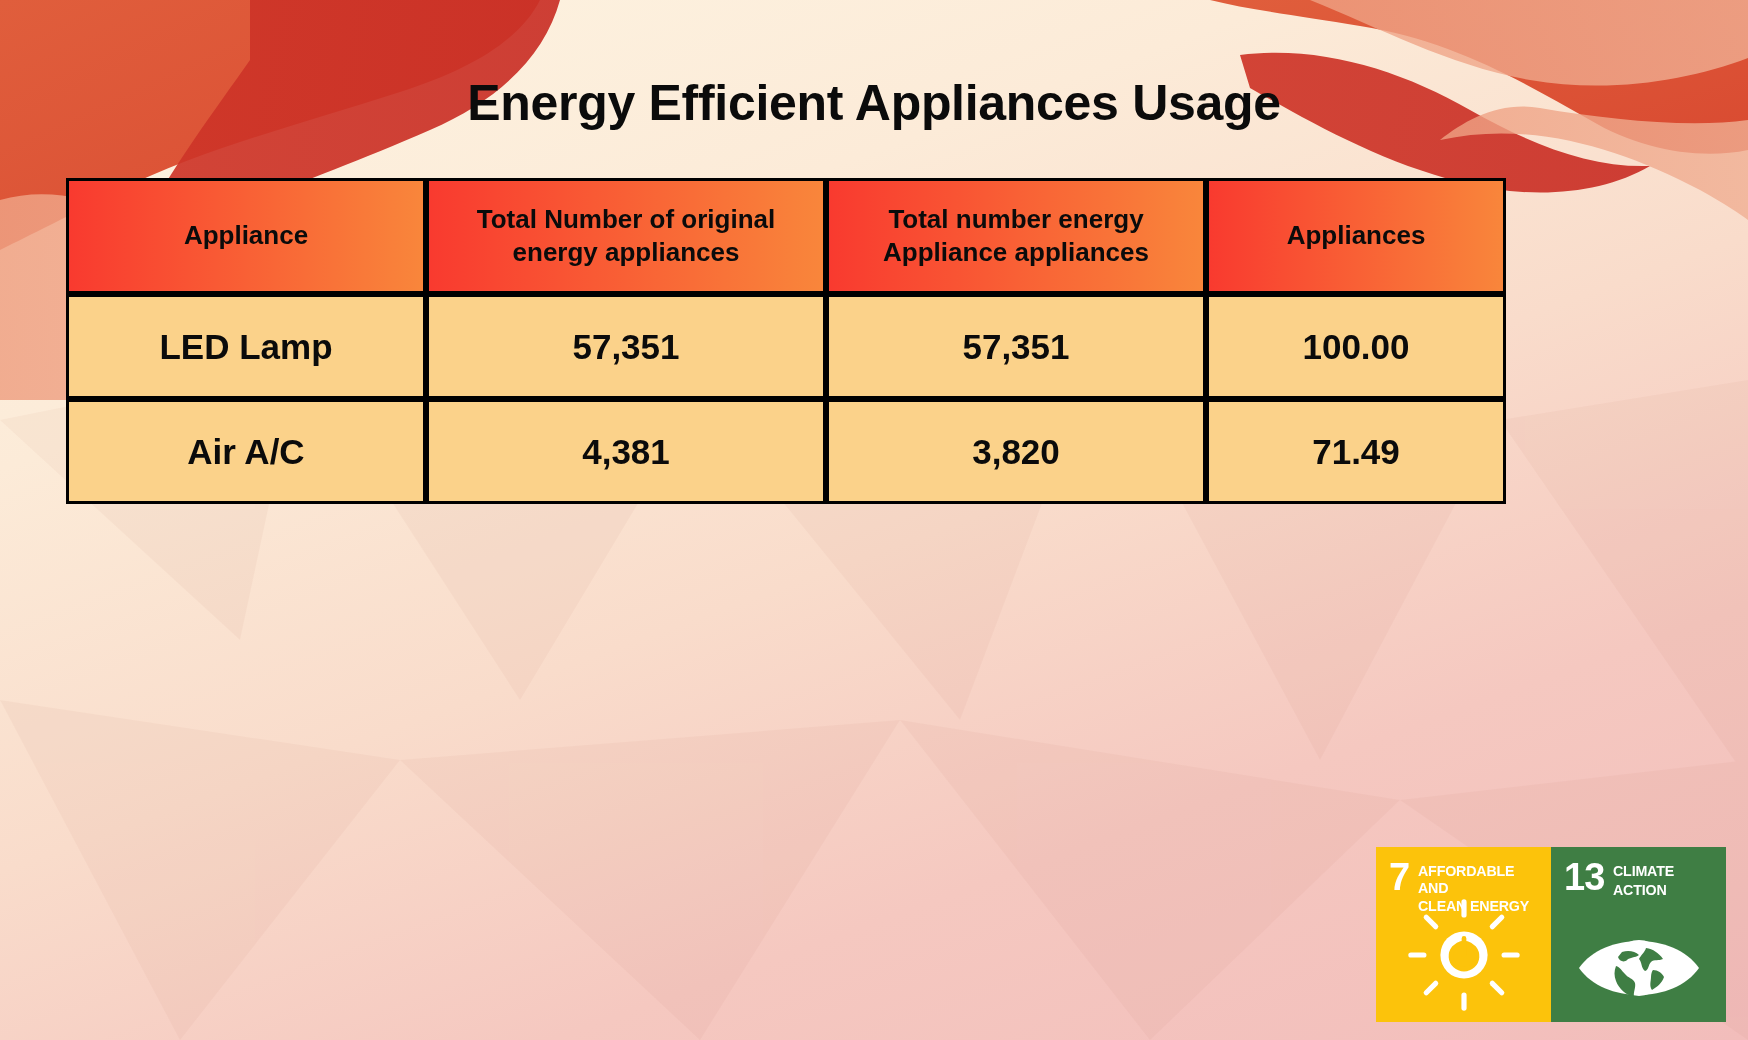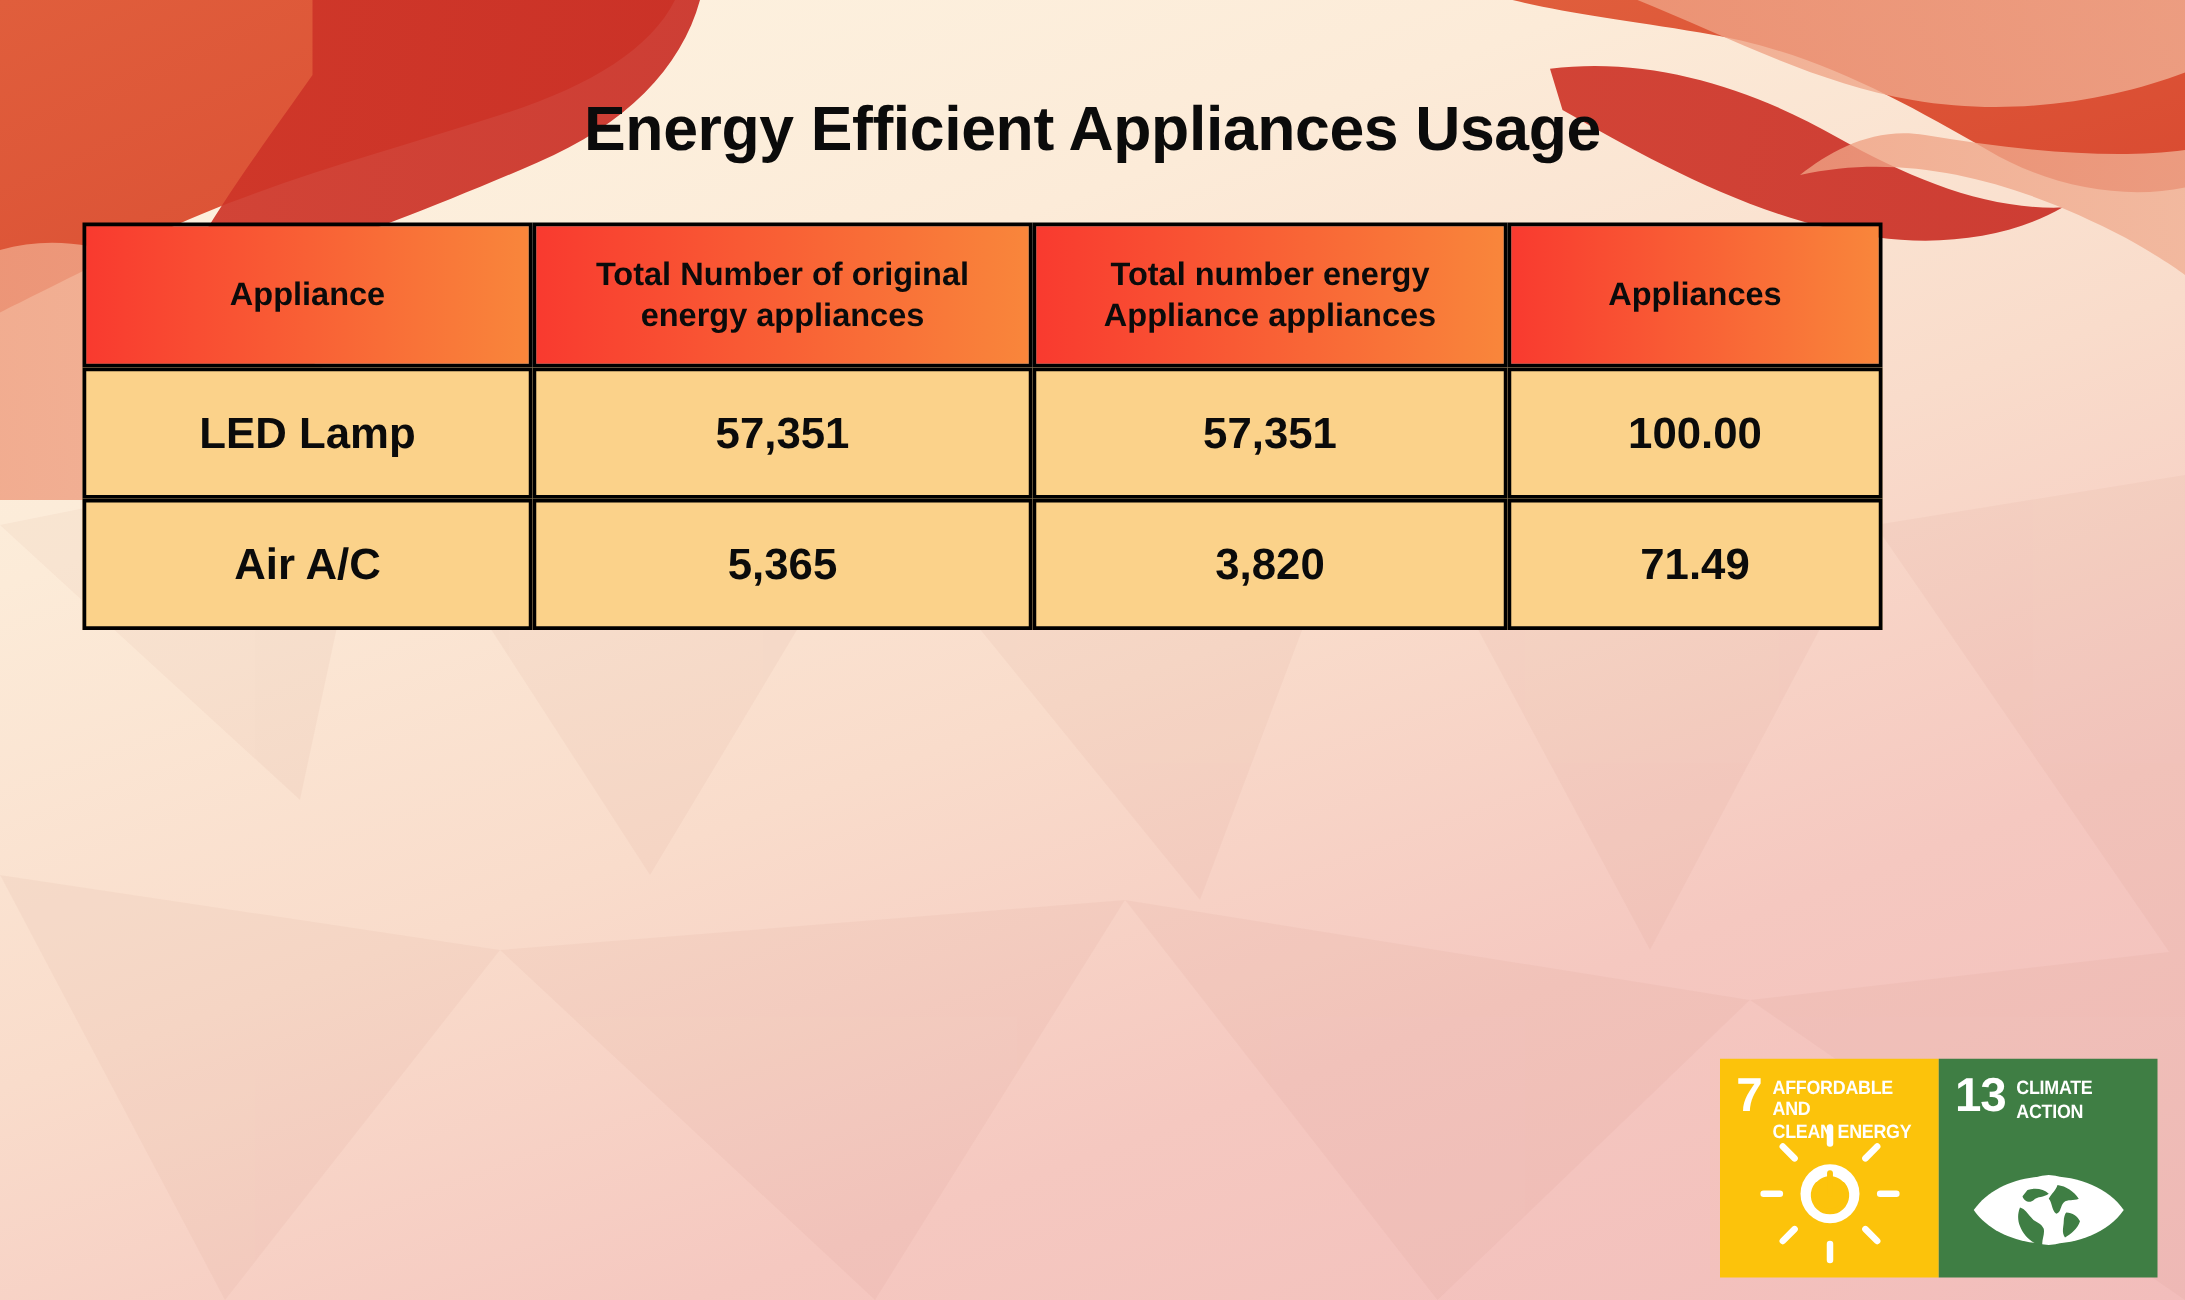--- a/index.html
+++ b/index.html
@@ -259,21 +259,21 @@
       </thead>
       <tbody>
         <tr>
           <td>LED Lamp</td>
           <td>57,351</td>
           <td>57,351</td>
           <td>100.00</td>
         </tr>
         <tr>
           <td>Air A/C</td>
-          <td>5,365</td>
+          <td>4,381</td>
           <td>3,820</td>
           <td>71.49</td>
         </tr>
       </tbody>
     </table>
   </div>
 
   <div class="sdg-row">
 
     <div class="sdg sdg-7">

